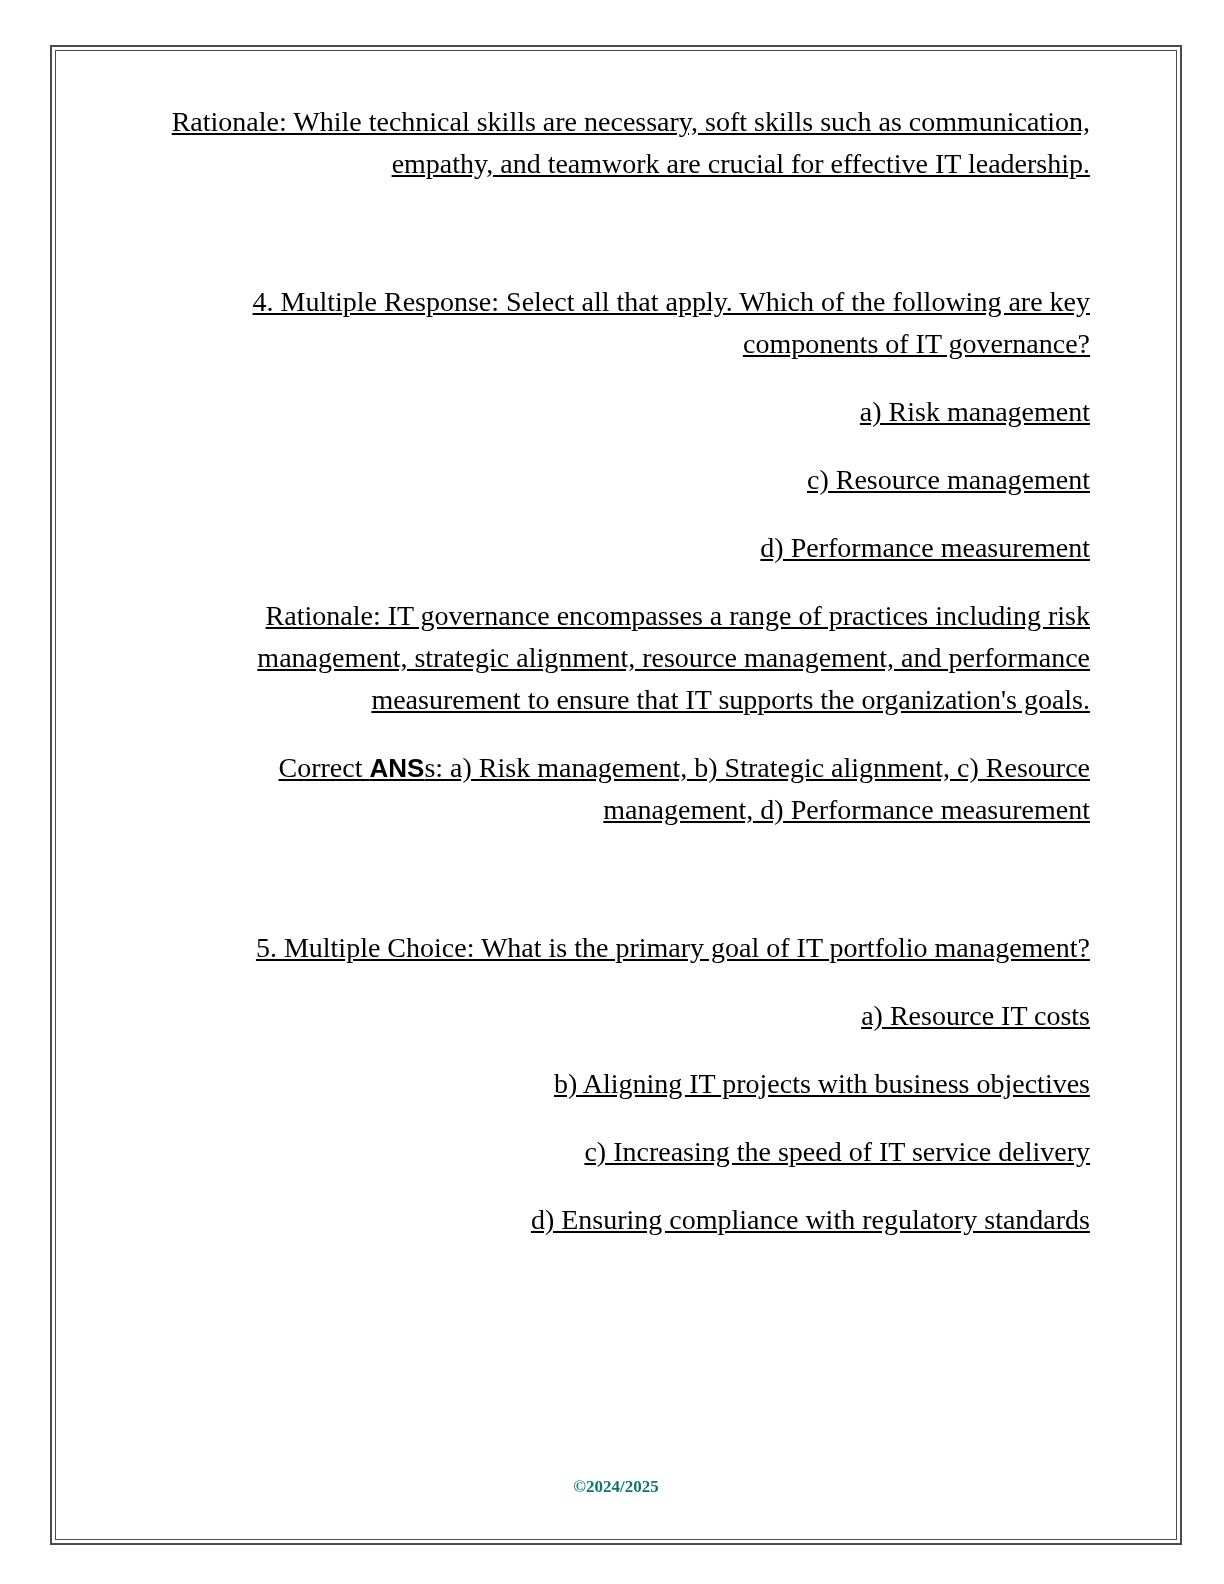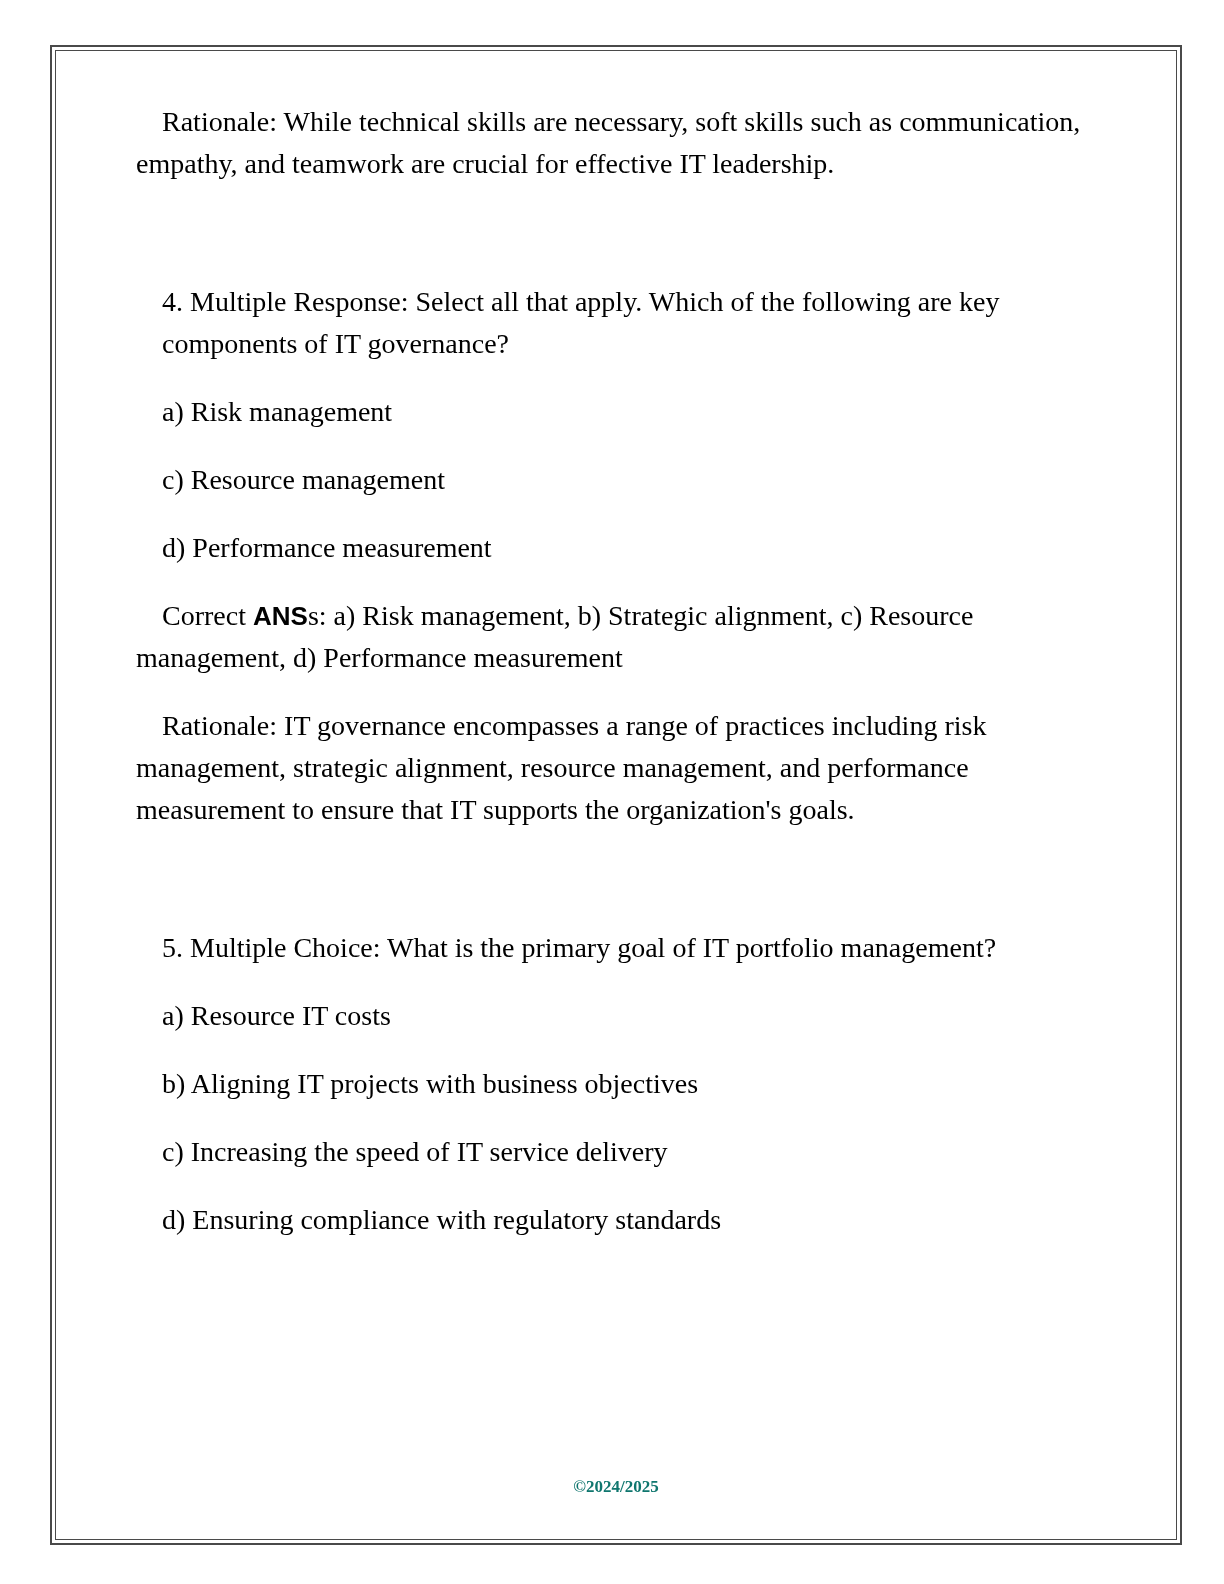--- a/index.html
+++ b/index.html
@@ -41,21 +41,22 @@
     right: 0;
     bottom: 0;
     padding: 50px 86px 0 80px;
     box-sizing: border-box;
     overflow: hidden;
   }
   .para {
     margin: 0 0 26px 0;
     font-size: 28px;
     line-height: 42px;
-    text-align: left;
+    text-align: right;
+    text-decoration: underline;
   }
   .indent {
     text-indent: 26px;
   }
   .question {
     text-indent: 0;
   }
   .gap {
     margin-top: 96px;
     margin-left: 26px;
@@ -88,23 +89,23 @@
 
       <p class="para question gap">4. Multiple Response: Select all that apply. Which of the following are key components of IT governance?</p>
 
       <p class="para indent">a) Risk management</p>
 
 
       <p class="para indent">c) Resource management</p>
 
       <p class="para indent">d) Performance measurement</p>
 
+      <p class="para indent">Rationale: IT governance encompasses a range of practices including risk management, strategic alignment, resource management, and performance measurement to ensure that IT supports the organization's goals.</p>
+
       <p class="para indent"><span>Correct </span><span class="ans">ANS</span><span>s: a) Risk management, b) Strategic alignment, c) Resource management, d) Performance measurement</span></p>
-
-      <p class="para indent">Rationale: IT governance encompasses a range of practices including risk management, strategic alignment, resource management, and performance measurement to ensure that IT supports the organization's goals.</p>
 
       <p class="para question gap">5. Multiple Choice: What is the primary goal of IT portfolio management?</p>
 
       <p class="para indent">a) Resource IT costs</p>
 
       <p class="para indent">b) Aligning IT projects with business objectives</p>
 
       <p class="para indent">c) Increasing the speed of IT service delivery</p>
 
       <p class="para indent">d) Ensuring compliance with regulatory standards</p>

